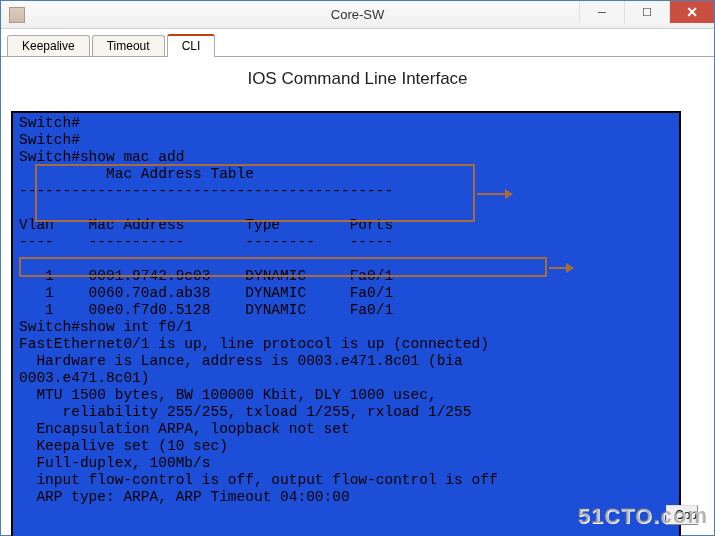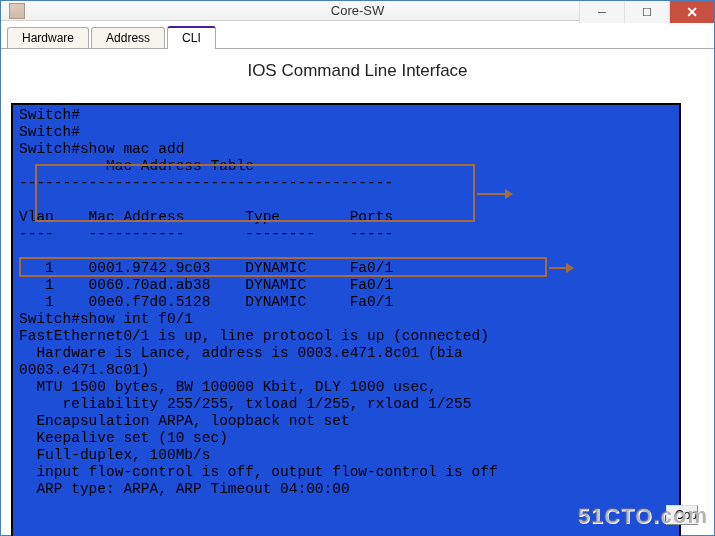--- a/index.html
+++ b/index.html
@@ -15,21 +15,21 @@
   .window {
     position: absolute;
     top: 0; left: 0;
     width: 715px;
     height: 536px;
     background: #fff;
     border: 1px solid #4a7fb5;
     box-shadow: 0 0 4px rgba(0,0,0,0.3);
   }
   .titlebar {
-    height: 20px;
+    height: 28px;
     background: linear-gradient(#fafafa, #f0f0f0);
     border-bottom: 1px solid #d0d0d0;
     display: flex;
     align-items: center;
     position: relative;
   }
   .titlebar .icon {
     width: 16px; height: 16px;
     margin-left: 8px;
     background: linear-gradient(#dcb, #cba);
@@ -78,21 +78,21 @@
     padding: 3px 14px;
     font-size: 12px;
     background: #f7f5ee;
     border: 1px solid #aaa;
     border-bottom: none;
     margin-right: 2px;
     border-radius: 3px 3px 0 0;
   }
   .tab.active {
     background: #fff;
-    border-top: 2px solid #4c1d95;
+    border-top: 2px solid #c2410c;
     position: relative;
     z-index: 2;
     margin-bottom: -1px;
     padding-bottom: 4px;
   }
   .cli-area {
     padding: 8px 10px 4px 10px;
   }
   .cli-title {
     text-align: center;
@@ -186,22 +186,22 @@
     <div class="icon"></div>
     <div class="title">Core-SW</div>
     <div class="win-btns">
       <div class="win-btn">─</div>
       <div class="win-btn">☐</div>
       <div class="win-btn close">✕</div>
     </div>
   </div>
 
   <div class="tabs">
-    <div class="tab">Hardware</div>
-    <div class="tab">Address</div>
+    <div class="tab">Keepalive</div>
+    <div class="tab">Timeout</div>
     <div class="tab active">CLI</div>
   </div>
 
   <div class="cli-area">
     <div class="cli-title">IOS Command Line Interface</div>
     <div class="terminal" id="terminal">Switch#
 Switch#
 Switch#show mac add
           Mac Address Table
 -------------------------------------------

